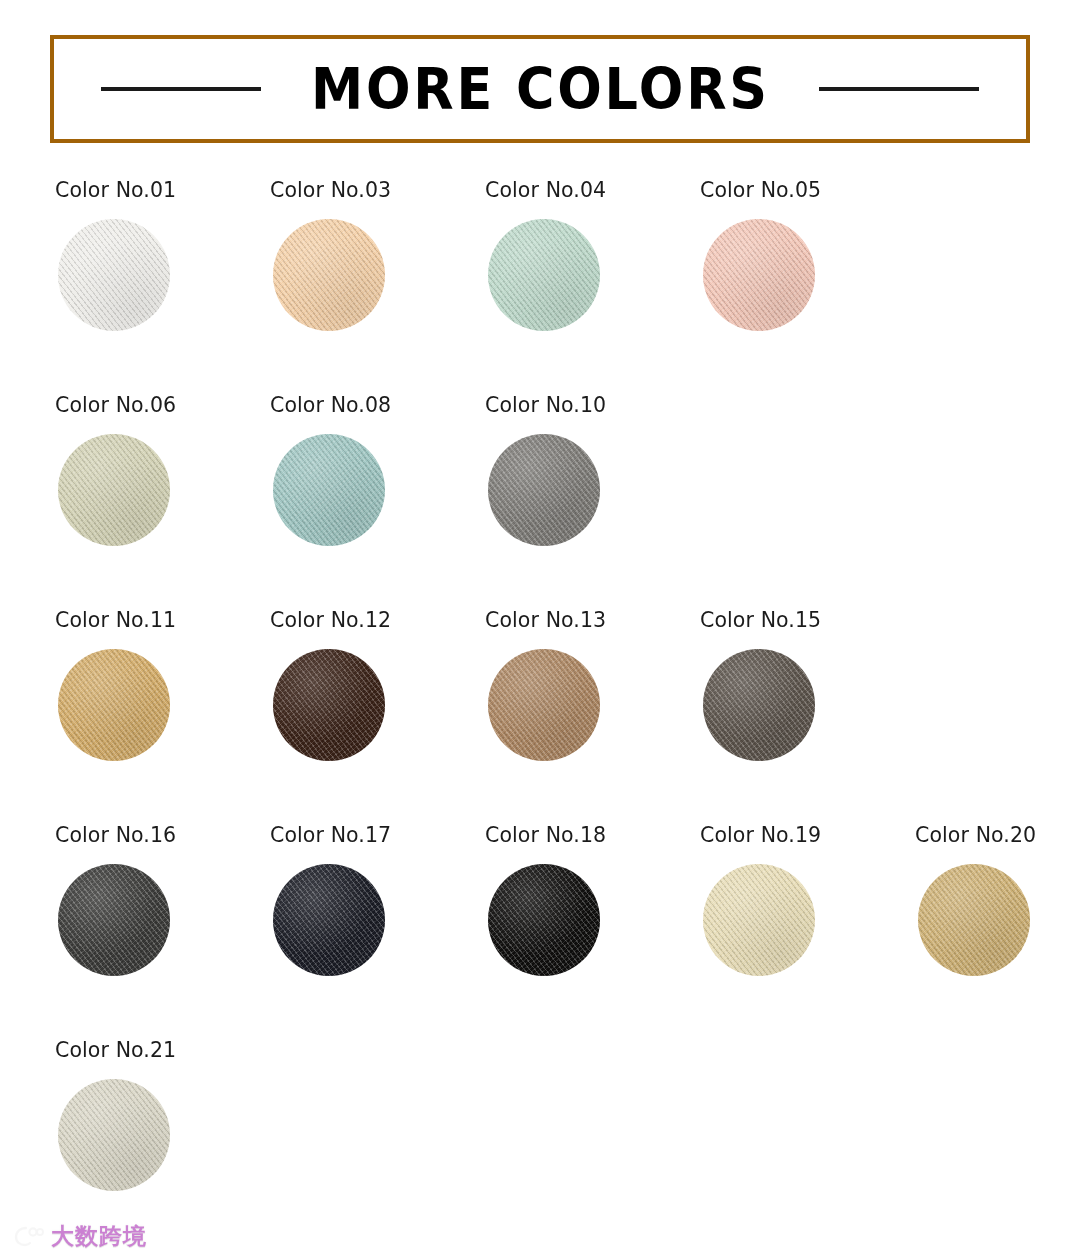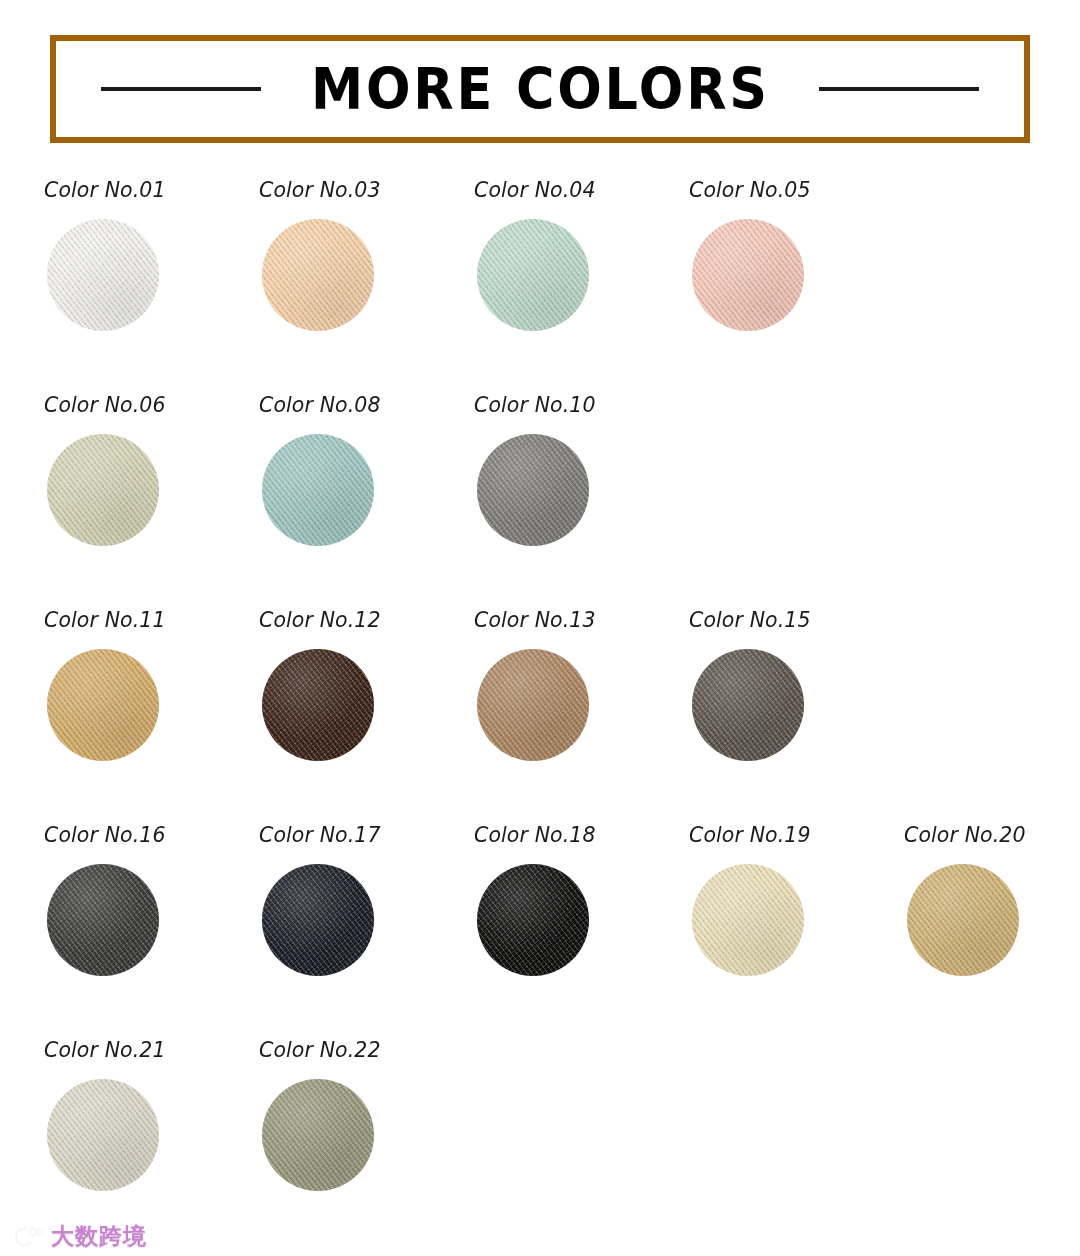--- a/index.html
+++ b/index.html
@@ -17,21 +17,21 @@
     overflow: hidden;
   }
 
   
   #header-banner {
     position: absolute;
     left: 50px;
     top: 35px;
     width: 980px;
     height: 108px;
-    border: 6px solid #a16207;
+    border: 4px solid #a16207;
     display: flex;
     align-items: center;
     justify-content: center;
     gap: 30px;
   }
 
   .rule {
     height: 4px;
     background: #1a1a1a;
     width: 160px;
@@ -54,22 +54,21 @@
   #swatch-grid {
     position: absolute;
     left: 0;
     top: 180px;
     width: 1080px;
   }
 
   .swatch-row {
     display: flex;
     height: 215px;
-    padding-left: 44px;
-    font-style: italic;
+    padding-left: 55px;
   }
 
   .swatch-cell {
     width: 215px;
     flex: 0 0 215px;
     display: flex;
     flex-direction: column;
     align-items: flex-start;
   }
 
@@ -327,28 +326,20 @@
     </div>
     <div class="swatch-row">
       <div class="swatch-cell">
         <div class="swatch-label">Color No.21</div>
         <div class="swatch-disc-wrap">
           <div class="swatch-disc" style="background: rgb(216, 213, 197);">
             <div class="swatch-shade"></div>
           </div>
         </div>
       </div>
-      <div class="swatch-cell">
-        <div class="swatch-label">Color No.22</div>
-        <div class="swatch-disc-wrap">
-          <div class="swatch-disc" style="background: rgb(151, 151, 124);">
-            <div class="swatch-shade"></div>
-          </div>
-        </div>
-      </div>
       <div class="swatch-cell empty"></div>
       <div class="swatch-cell empty"></div>
     </div>
   </div>
 
 <div id="watermark">
   <svg id="watermark-logo" viewBox="0 0 30 24">
     <path d="M12,4 C6,4 2,8 2,13 C2,18 6,21 11,21 C13,21 15,20 16,19" fill="none" stroke="#f0f0f0" stroke-width="2.4" stroke-linecap="round"></path>
     <circle cx="19" cy="8" r="3.6" fill="none" stroke="#f0f0f0" stroke-width="2.2"></circle>
     <circle cx="26" cy="8" r="3.0" fill="none" stroke="#f0f0f0" stroke-width="2.0"></circle>

